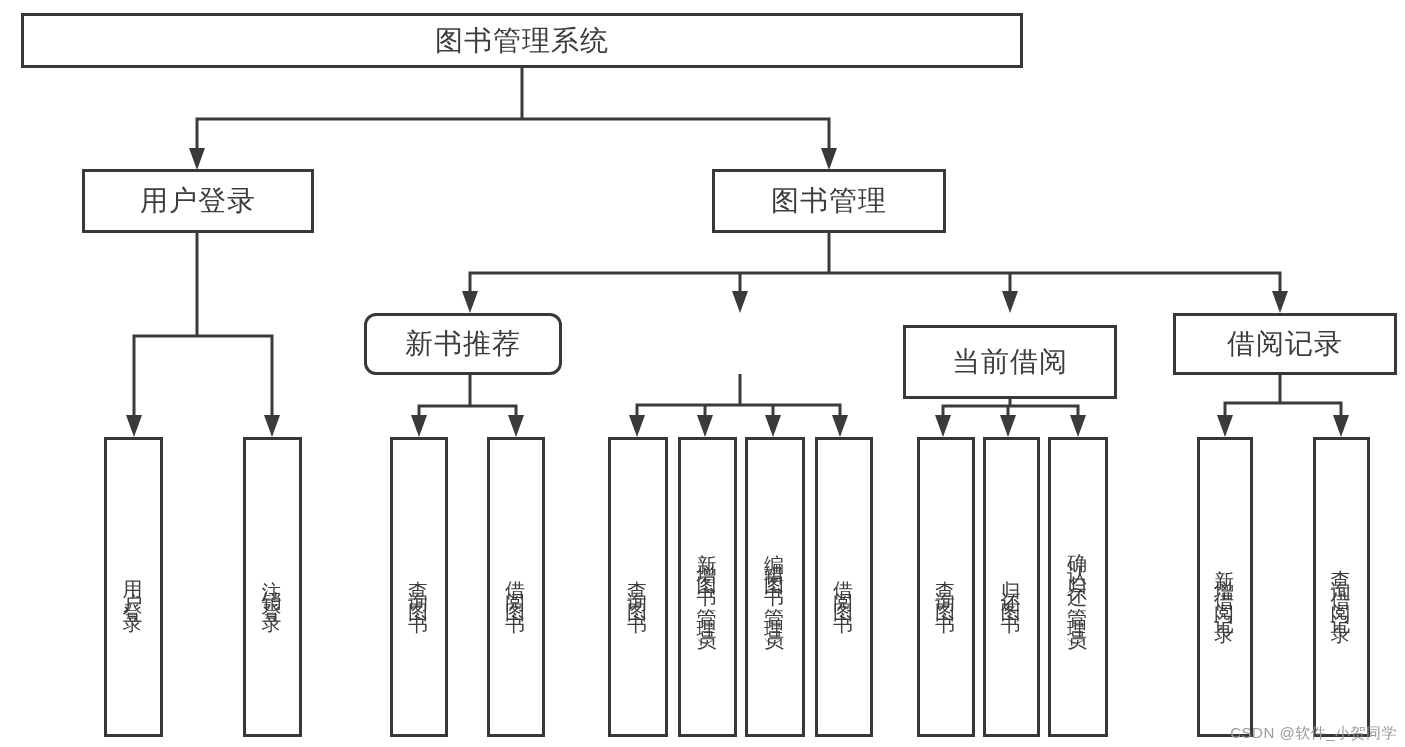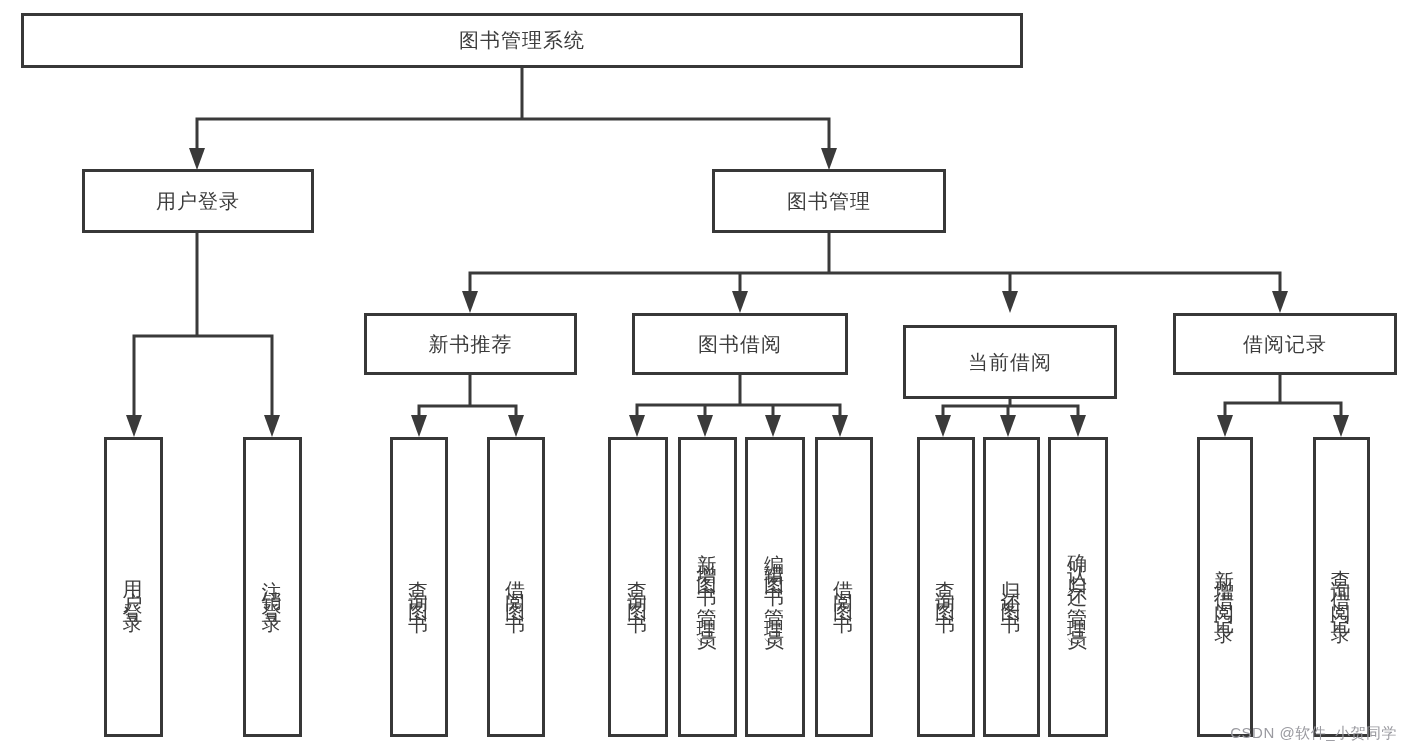--- a/index.html
+++ b/index.html
@@ -28,21 +28,21 @@
   }
   .node{
     position:absolute;
     box-sizing:border-box;
     border:3px solid var(--box-border);
     background:#fff;
     display:flex;
     align-items:center;
     justify-content:center;
     color:var(--text);
-    font-size:20px;
+    font-size:28px;
     letter-spacing:1px;
     white-space:nowrap;
   }
   .leaf{
     writing-mode:vertical-rl;
     text-orientation:mixed;
     letter-spacing:11px;
     font-size:20px;
     white-space:normal;
   }
@@ -129,25 +129,22 @@
     <span>图书管理系统</span>
   </div>
 
   <div class="node" style="left:82px;top:169px;width:232px;height:64px;">
     <span>用户登录</span>
   </div>
   <div class="node" style="left:712px;top:169px;width:234px;height:64px;align-items:center;">
     <span>图书管理</span>
   </div>
 
-  <div class="node" style="left:364px;top:313px;width:213px;height:62px;">
+  <div class="node" style="left:364px;top:313px;width:198px;height:62px;border-radius:12px;">
     <span>新书推荐</span>
-  </div>
-  <div class="node" style="left:632px;top:313px;width:216px;height:62px;">
-    <span>图书借阅</span>
   </div>
   <div class="node" style="left:903px;top:325px;width:214px;height:74px;">
     <span>当前借阅</span>
   </div>
   <div class="node" style="left:1173px;top:313px;width:224px;height:62px;">
     <span>借阅记录</span>
   </div>
 
   <div class="node leaf" style="left:104px;top:437px;width:59px;height:300px;">
     <span>用户登录</span>

